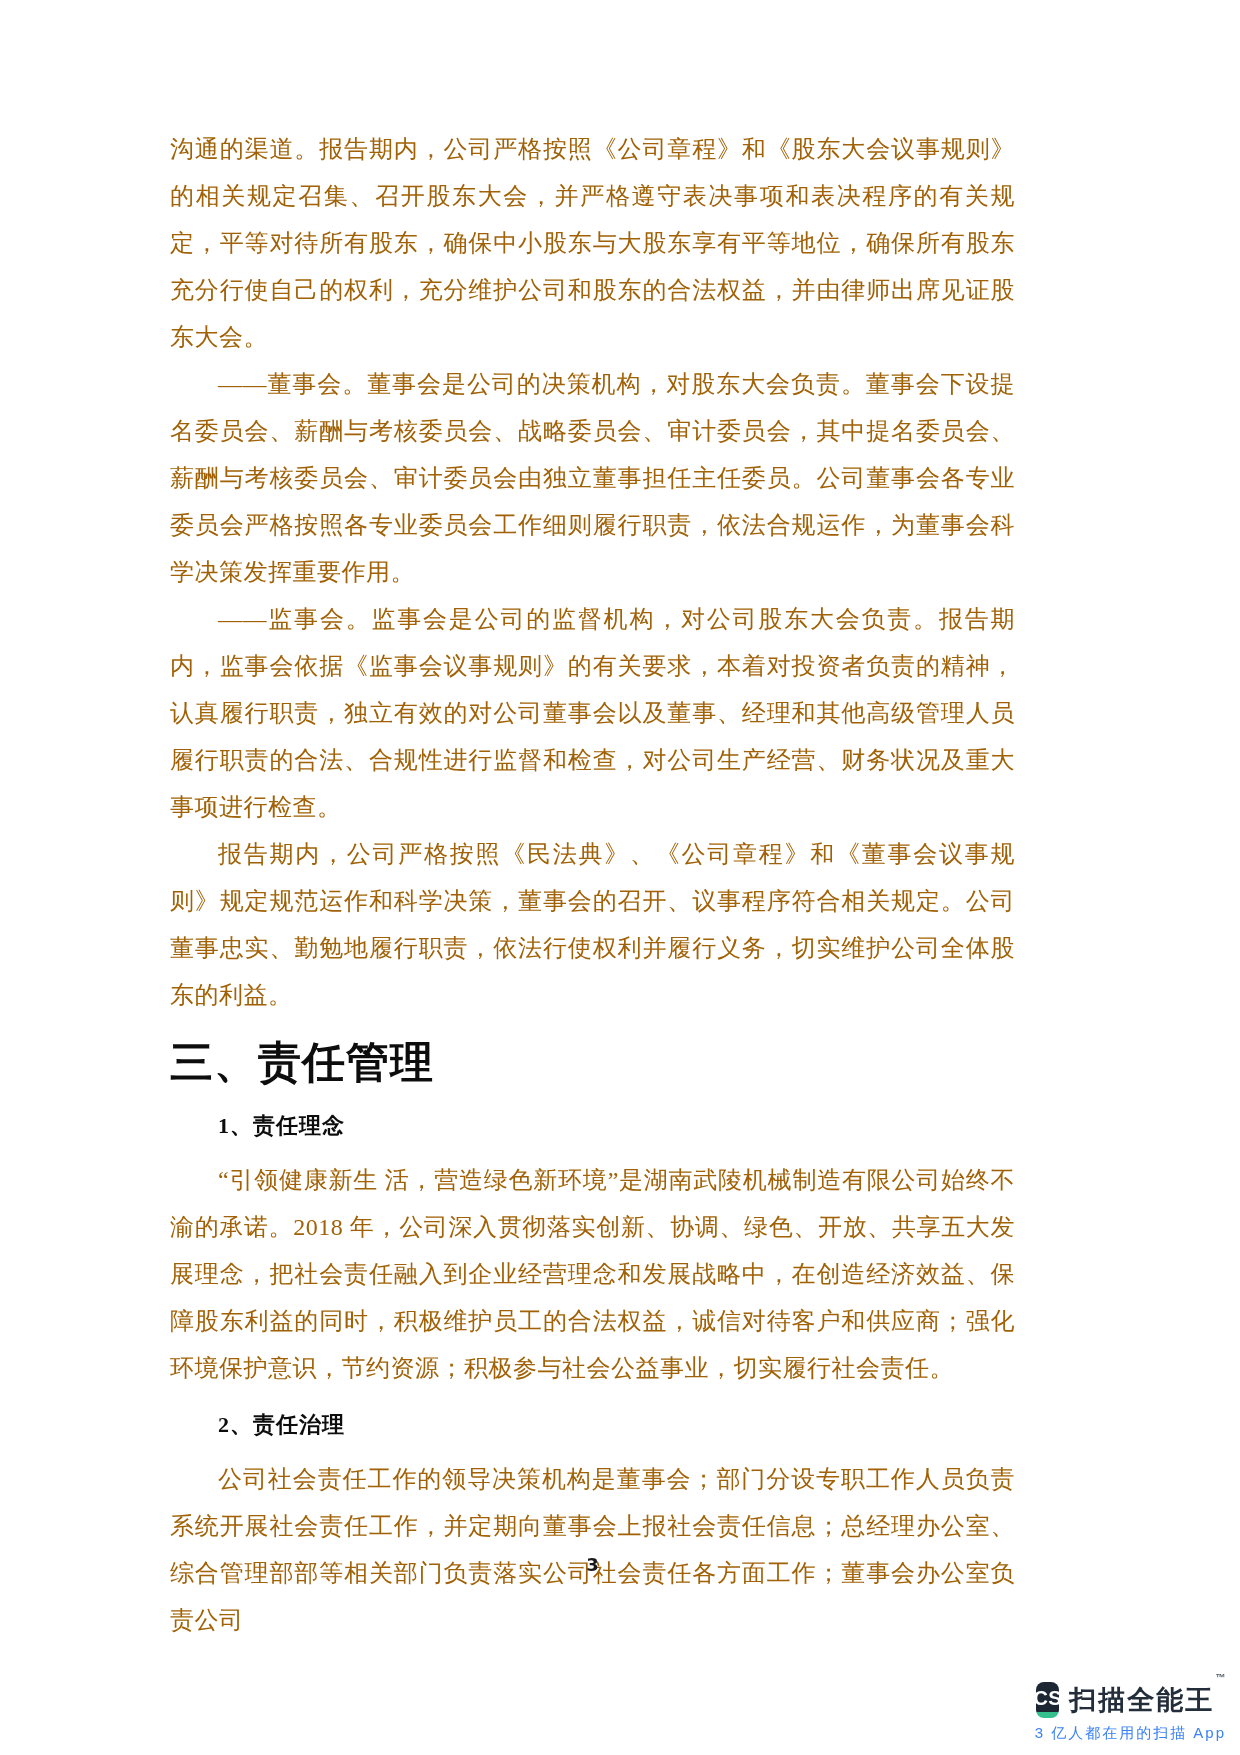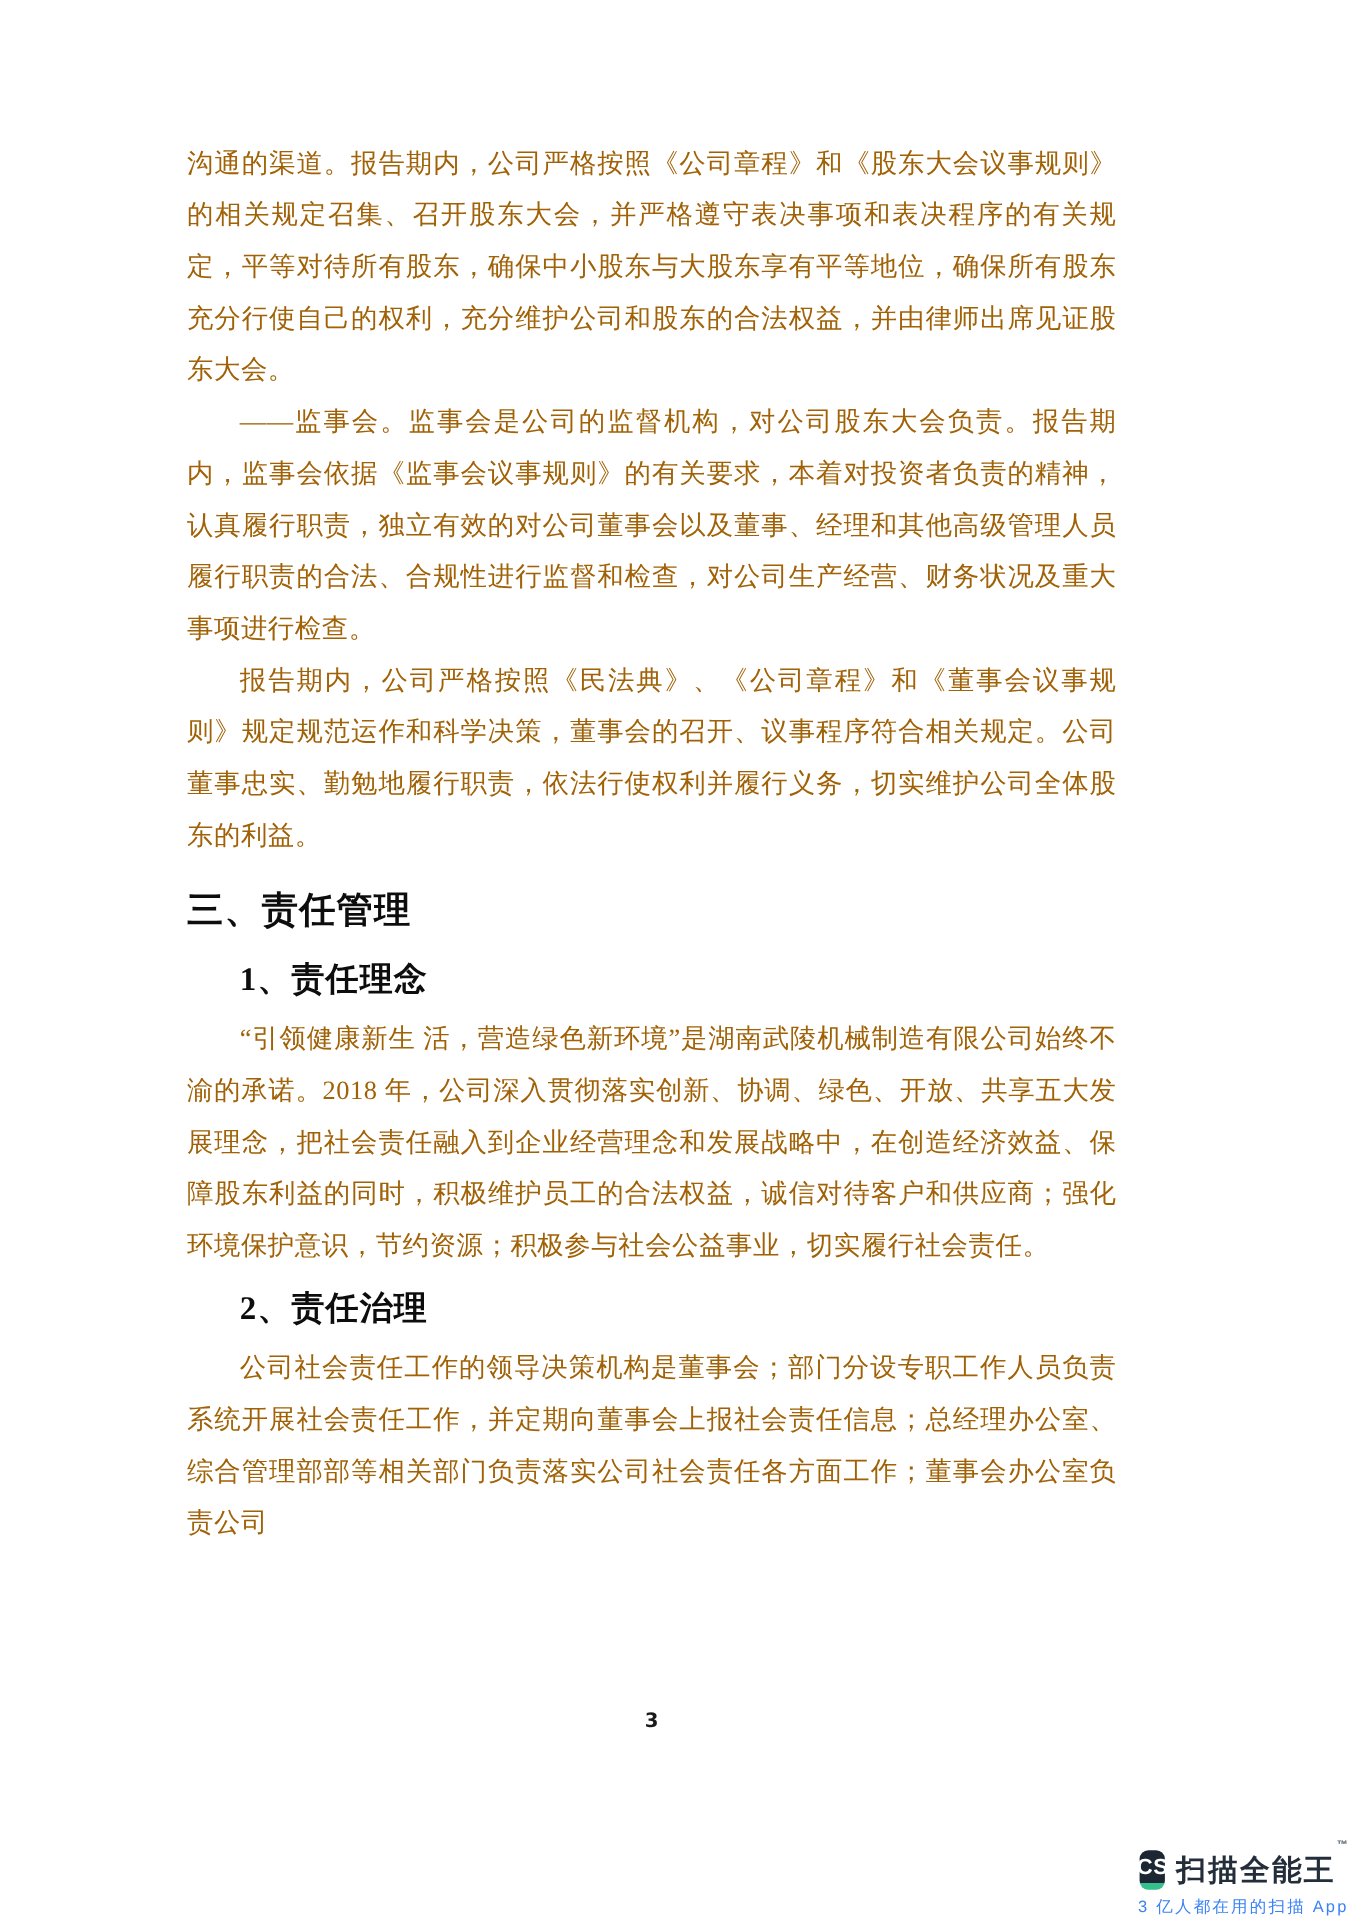--- a/index.html
+++ b/index.html
@@ -27,29 +27,29 @@
     font-size: 24px;
     line-height: 47px;
     text-align: justify;
     text-justify: inter-ideograph;
     letter-spacing: 0.5px;
     color: #a16207;
   }
   p.indent { text-indent: 2em; }
   h1.sec {
     margin: 14px 0 0 0;
-    font-size: 33px;
+    font-size: 43px;
     line-height: 60px;
     font-weight: bold;
     color: #0d0d0d;
     letter-spacing: 1px;
   }
   h2.subsec {
     margin: 4px 0 2px 48px;
-    font-size: 30px;
+    font-size: 22px;
     line-height: 58px;
     font-weight: bold;
     color: #0d0d0d;
     letter-spacing: 1px;
   }
   .page-number {
     position: absolute;
     top: 1545px;
     left: 170px;
     width: 845px;
@@ -115,20 +115,21 @@
     white-space: nowrap;
   }
 </style>
 </head>
 <body>
 
 <div class="page">
 
   <div class="content">
     <p class="body-par">沟通的渠道。报告期内，公司严格按照《公司章程》和《股东大会议事规则》的相关规定召集、召开股东大会，并严格遵守表决事项和表决程序的有关规定，平等对待所有股东，确保中小股东与大股东享有平等地位，确保所有股东充分行使自己的权利，充分维护公司和股东的合法权益，并由律师出席见证股东大会。</p>
+    <p class="body-par indent">——董事会。董事会是公司的决策机构，对股东大会负责。董事会下设提名委员会、薪酬与考核委员会、战略委员会、审计委员会，其中提名委员会、薪酬与考核委员会、审计委员会由独立董事担任主任委员。公司董事会各专业委员会严格按照各专业委员会工作细则履行职责，依法合规运作，为董事会科学决策发挥重要作用。</p>
     <p class="body-par indent">——监事会。监事会是公司的监督机构，对公司股东大会负责。报告期内，监事会依据《监事会议事规则》的有关要求，本着对投资者负责的精神，认真履行职责，独立有效的对公司董事会以及董事、经理和其他高级管理人员履行职责的合法、合规性进行监督和检查，对公司生产经营、财务状况及重大事项进行检查。</p>
     <p class="body-par indent">报告期内，公司严格按照《民法典》、《公司章程》和《董事会议事规则》规定规范运作和科学决策，董事会的召开、议事程序符合相关规定。公司董事忠实、勤勉地履行职责，依法行使权利并履行义务，切实维护公司全体股东的利益。</p>
     <h1 class="sec">三、责任管理</h1>
     <h2 class="subsec">1、责任理念</h2>
     <p class="body-par indent">“引领健康新生 活，营造绿色新环境”是湖南武陵机械制造有限公司始终不渝的承诺。2018 年，公司深入贯彻落实创新、协调、绿色、开放、共享五大发展理念，把社会责任融入到企业经营理念和发展战略中，在创造经济效益、保障股东利益的同时，积极维护员工的合法权益，诚信对待客户和供应商；强化环境保护意识，节约资源；积极参与社会公益事业，切实履行社会责任。</p>
     <h2 class="subsec">2、责任治理</h2>
     <p class="body-par indent">公司社会责任工作的领导决策机构是董事会；部门分设专职工作人员负责系统开展社会责任工作，并定期向董事会上报社会责任信息；总经理办公室、综合管理部部等相关部门负责落实公司社会责任各方面工作；董事会办公室负责公司</p>
   </div>
 
   <div class="page-number">3</div>

